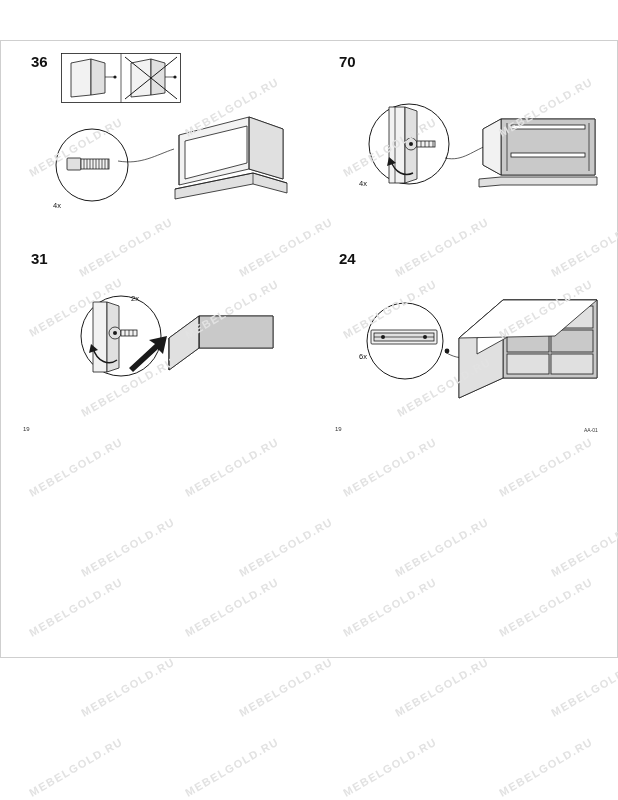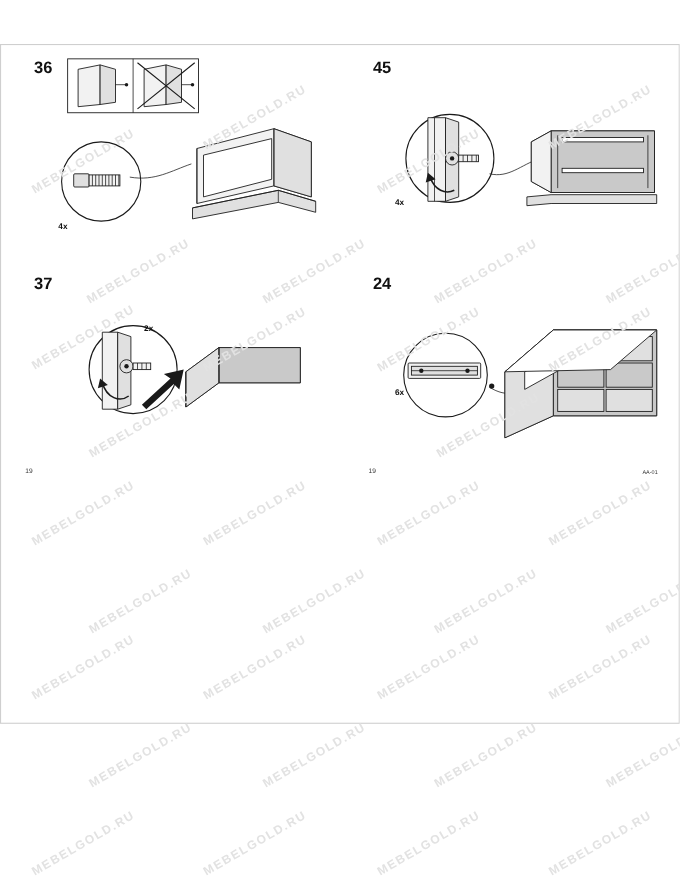--- a/index.html
+++ b/index.html
@@ -68,21 +68,21 @@
   .ln-t { fill: none; stroke: #1a1a1a; stroke-width: 0.7; }
   .ln-h { fill: none; stroke: #1a1a1a; stroke-width: 1.4; }
   .fill-dk { fill: #c9c9c9; stroke: #1a1a1a; stroke-width: 0.8; }
   .fill-md { fill: #e0e0e0; stroke: #1a1a1a; stroke-width: 0.8; }
   .fill-lt { fill: #f2f2f2; stroke: #1a1a1a; stroke-width: 0.8; }
   .fill-wh { fill: #ffffff; stroke: #1a1a1a; stroke-width: 0.8; }
   .solid   { fill: #1a1a1a; stroke: none; }
   .label {
     position: absolute;
     font-size: 7.5px;
-    font-weight: 700;
+    font-weight: 400;
     color: #111;
   }
 </style>
 </head>
 <body>
 
 <div class="page">
 
   <div class="panel" style="left:20px; top:8px; width:270px; height:180px;">
     <div class="step-num" style="left:10px; top:4px;">36</div>
@@ -138,21 +138,21 @@
       <path class="ln-t" d="M8 28 L8 78"></path>
       <path class="ln-t" d="M78 10 L78 62"></path>
 
       <path class="fill-md" d="M4 82 L82 66 L116 76 L116 86 L82 77 L4 92 Z"></path>
       <path class="ln-t" d="M4 82 L82 66 L116 76"></path>
       <line class="ln-t" x1="82" y1="66" x2="82" y2="77"></line>
     </svg>
   </div>
 
   <div class="panel" style="left:330px; top:8px; width:270px; height:180px;">
-    <div class="step-num" style="left:8px; top:4px;">45</div>
+    <div class="step-num" style="left:8px; top:4px;">70</div>
 
     <svg width="100" height="100" style="position:absolute; left:30px; top:50px;">
       <circle class="ln" cx="48" cy="45" r="40"></circle>
 
       <path class="fill-lt" d="M28 8 L44 8 L44 84 L28 84 Z"></path>
       <path class="fill-md" d="M44 8 L56 12 L56 80 L44 84 Z"></path>
       <line class="ln-t" x1="34" y1="8" x2="34" y2="84"></line>
 
       <circle class="fill-md" cx="50" cy="45" r="6"></circle>
       <circle class="solid" cx="50" cy="45" r="2"></circle>
@@ -177,21 +177,21 @@
       <path class="fill-lt" d="M12 32 L30 22 L30 78 L12 68 Z"></path>
       <line class="ln-t" x1="36" y1="26" x2="36" y2="74"></line>
       <line class="ln-t" x1="118" y1="26" x2="118" y2="74"></line>
       <rect class="fill-wh" x="40" y="28" width="74" height="4"></rect>
       <rect class="fill-wh" x="40" y="56" width="74" height="4"></rect>
       <path class="fill-md" d="M8 82 L30 80 L126 80 L126 88 L30 88 L8 90 Z"></path>
     </svg>
   </div>
 
   <div class="panel" style="left:20px; top:205px; width:270px; height:170px;">
-    <div class="step-num" style="left:10px; top:4px;">37</div>
+    <div class="step-num" style="left:10px; top:4px;">31</div>
 
     <svg width="110" height="110" style="position:absolute; left:50px; top:42px;">
       <circle class="ln" cx="50" cy="48" r="40"></circle>
 
       <path class="fill-lt" d="M22 14 L36 14 L36 84 L22 84 Z"></path>
       <path class="fill-md" d="M36 14 L48 18 L48 80 L36 84 Z"></path>
 
       <circle class="fill-md" cx="44" cy="45" r="6"></circle>
       <circle class="solid" cx="44" cy="45" r="2"></circle>
       <rect class="fill-lt" x="50" y="42" width="16" height="6"></rect>

